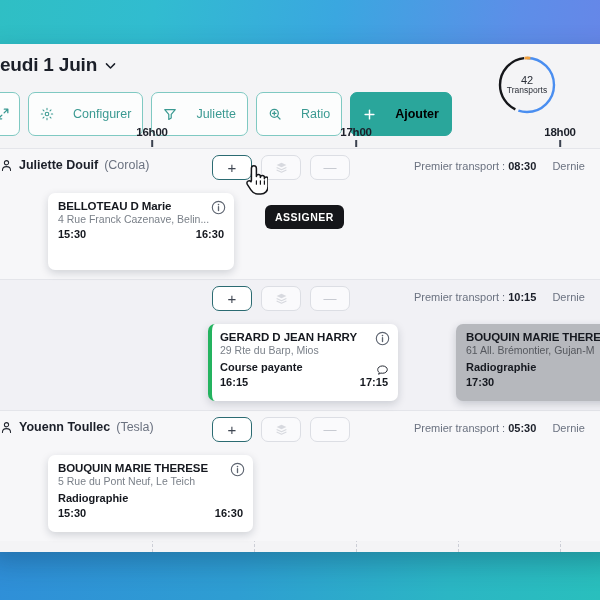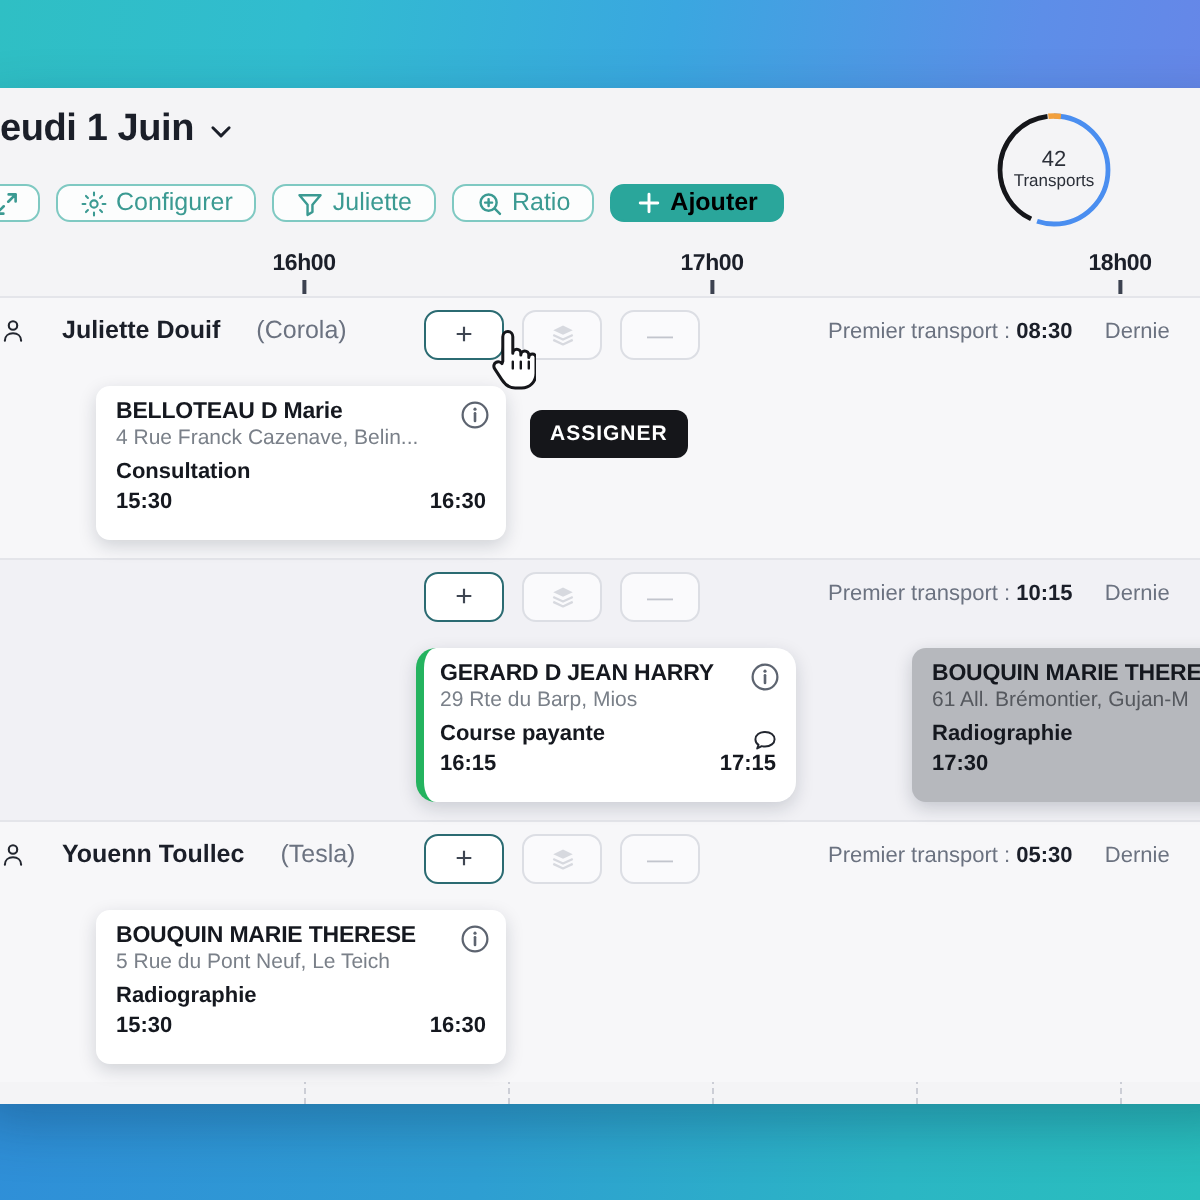--- a/index.html
+++ b/index.html
@@ -32,23 +32,23 @@
     font-size: 19px; font-weight: 700; color: #1b1f29;
     display: flex; align-items: center; gap: 7px;
     letter-spacing: -.2px;
   }
   .chev { display:inline-block; width: 13px; height: 13px; }
   .toolbar {
     position: absolute; left: 0px; top: 48px;
     display: flex; gap: 8px; align-items: center;
   }
   .tb-btn {
-    height: 19px; border: 1.4px solid #7fc9c2; border-radius: 7px;
+    height: 44px; border: 1.4px solid #7fc9c2; border-radius: 7px;
     background: #fcfdfd; color: #3b9a92;
-    display: flex; align-items: center; gap: 4px;
+    display: flex; align-items: center; gap: 19px;
     padding: 0 11px; font-size: 12.5px; font-weight: 500;
     white-space: nowrap;
   }
   .tb-btn.icon-only { padding: 0 8px; width: 34px; justify-content: center; }
   .tb-btn.primary {
     background: #2aa69b; border-color: #2aa69b; color: #000000;
     font-weight: 600; padding: 0 12px;
   }
   .tb-label { line-height: 1; }
   
@@ -71,21 +71,21 @@
     position: absolute; top: 104px; bottom: 0; width: 0;
     border-left: 1px dashed #ccced6;
   }
   
   .rows { position: absolute; left: 0; right: 0; top: 104px; bottom: 0; }
   .row { position: relative; border-top: 1px solid #e4e5ea; }
   .row.r0 { background: #f7f7f9; }
   .row.r1 { background: #f1f1f5; }
   .row-head {
     position: absolute; left: 14px; top: 9px;
-    display: flex; align-items: center; gap: 18px;
+    display: flex; align-items: center; gap: 6px;
     font-size: 12.5px; z-index: 4;
   }
   .person-icon { width: 13px; height: 13px; display: block; }
   .row-name { font-weight: 700; color: #1b1f29; }
   .row-vehicle { color: #6b7280; font-weight: 400; }
   .row-actions {
     position: absolute; top: 6px; left: 226px;
     display: flex; gap: 9px; z-index: 4;
   }
   .act-btn {
@@ -107,21 +107,21 @@
   .card {
     position: absolute;
     background: #ffffff;
     border-radius: 7px;
     box-shadow: 0 3px 9px rgba(20,30,50,.17);
     padding: 7px 10px 6px 10px;
     z-index: 5;
     overflow: hidden;
   }
   .card.grey { background: #b6b8bd; box-shadow: 0 3px 9px rgba(20,30,50,.20); }
-  .card.accent-green { border-left: 4px solid #24b35f; padding-left: 8px; border-radius: 10px; }
+  .card.accent-green { border-left: 4px solid #24b35f; padding-left: 8px; }
   .card-title {
     font-size: 11.5px; font-weight: 700; color: #15181f;
     letter-spacing: -.1px; white-space: nowrap;
   }
   .card-addr {
     font-size: 10.5px; color: #7a8089; margin-top: 1px; white-space: nowrap;
   }
   .card.grey .card-addr { color: #55585e; }
   .card-type {
     font-size: 11px; font-weight: 700; color: #15181f; margin-top: 5px;
@@ -253,24 +253,23 @@
           <span class="act-minus">—</span>
         </div>
       </div>
       <div class="row-meta">
         <span>Premier transport :</span>
         <b>08:30</b>
         <span class="sep"></span>
         <span>Dernie</span>
       </div>
 
-      <div class="card" style="left:62px; top:44px; width:205px; height:77px">
+      <div class="card" style="left:62px; top:44px; width:186px; height:77px">
         <div class="card-title">BELLOTEAU D Marie</div>
         <div class="card-addr">4 Rue Franck Cazenave, Belin...</div>
-        <div class="card-type">Consultation</div>
         <div class="card-times">
           <span>15:30</span>
           <span>16:30</span>
         </div>
         <svg class="card-info" viewBox="0 0 16 16">
           <circle cx="8" cy="8" r="6.6" fill="none" stroke="#5d6470" stroke-width="1.2"></circle>
           <path d="M8 7.1v4.1" stroke="#5d6470" stroke-width="1.4" stroke-linecap="round"></path>
           <circle cx="8" cy="4.9" r=".85" fill="#5d6470"></circle>
         </svg>
       </div>

